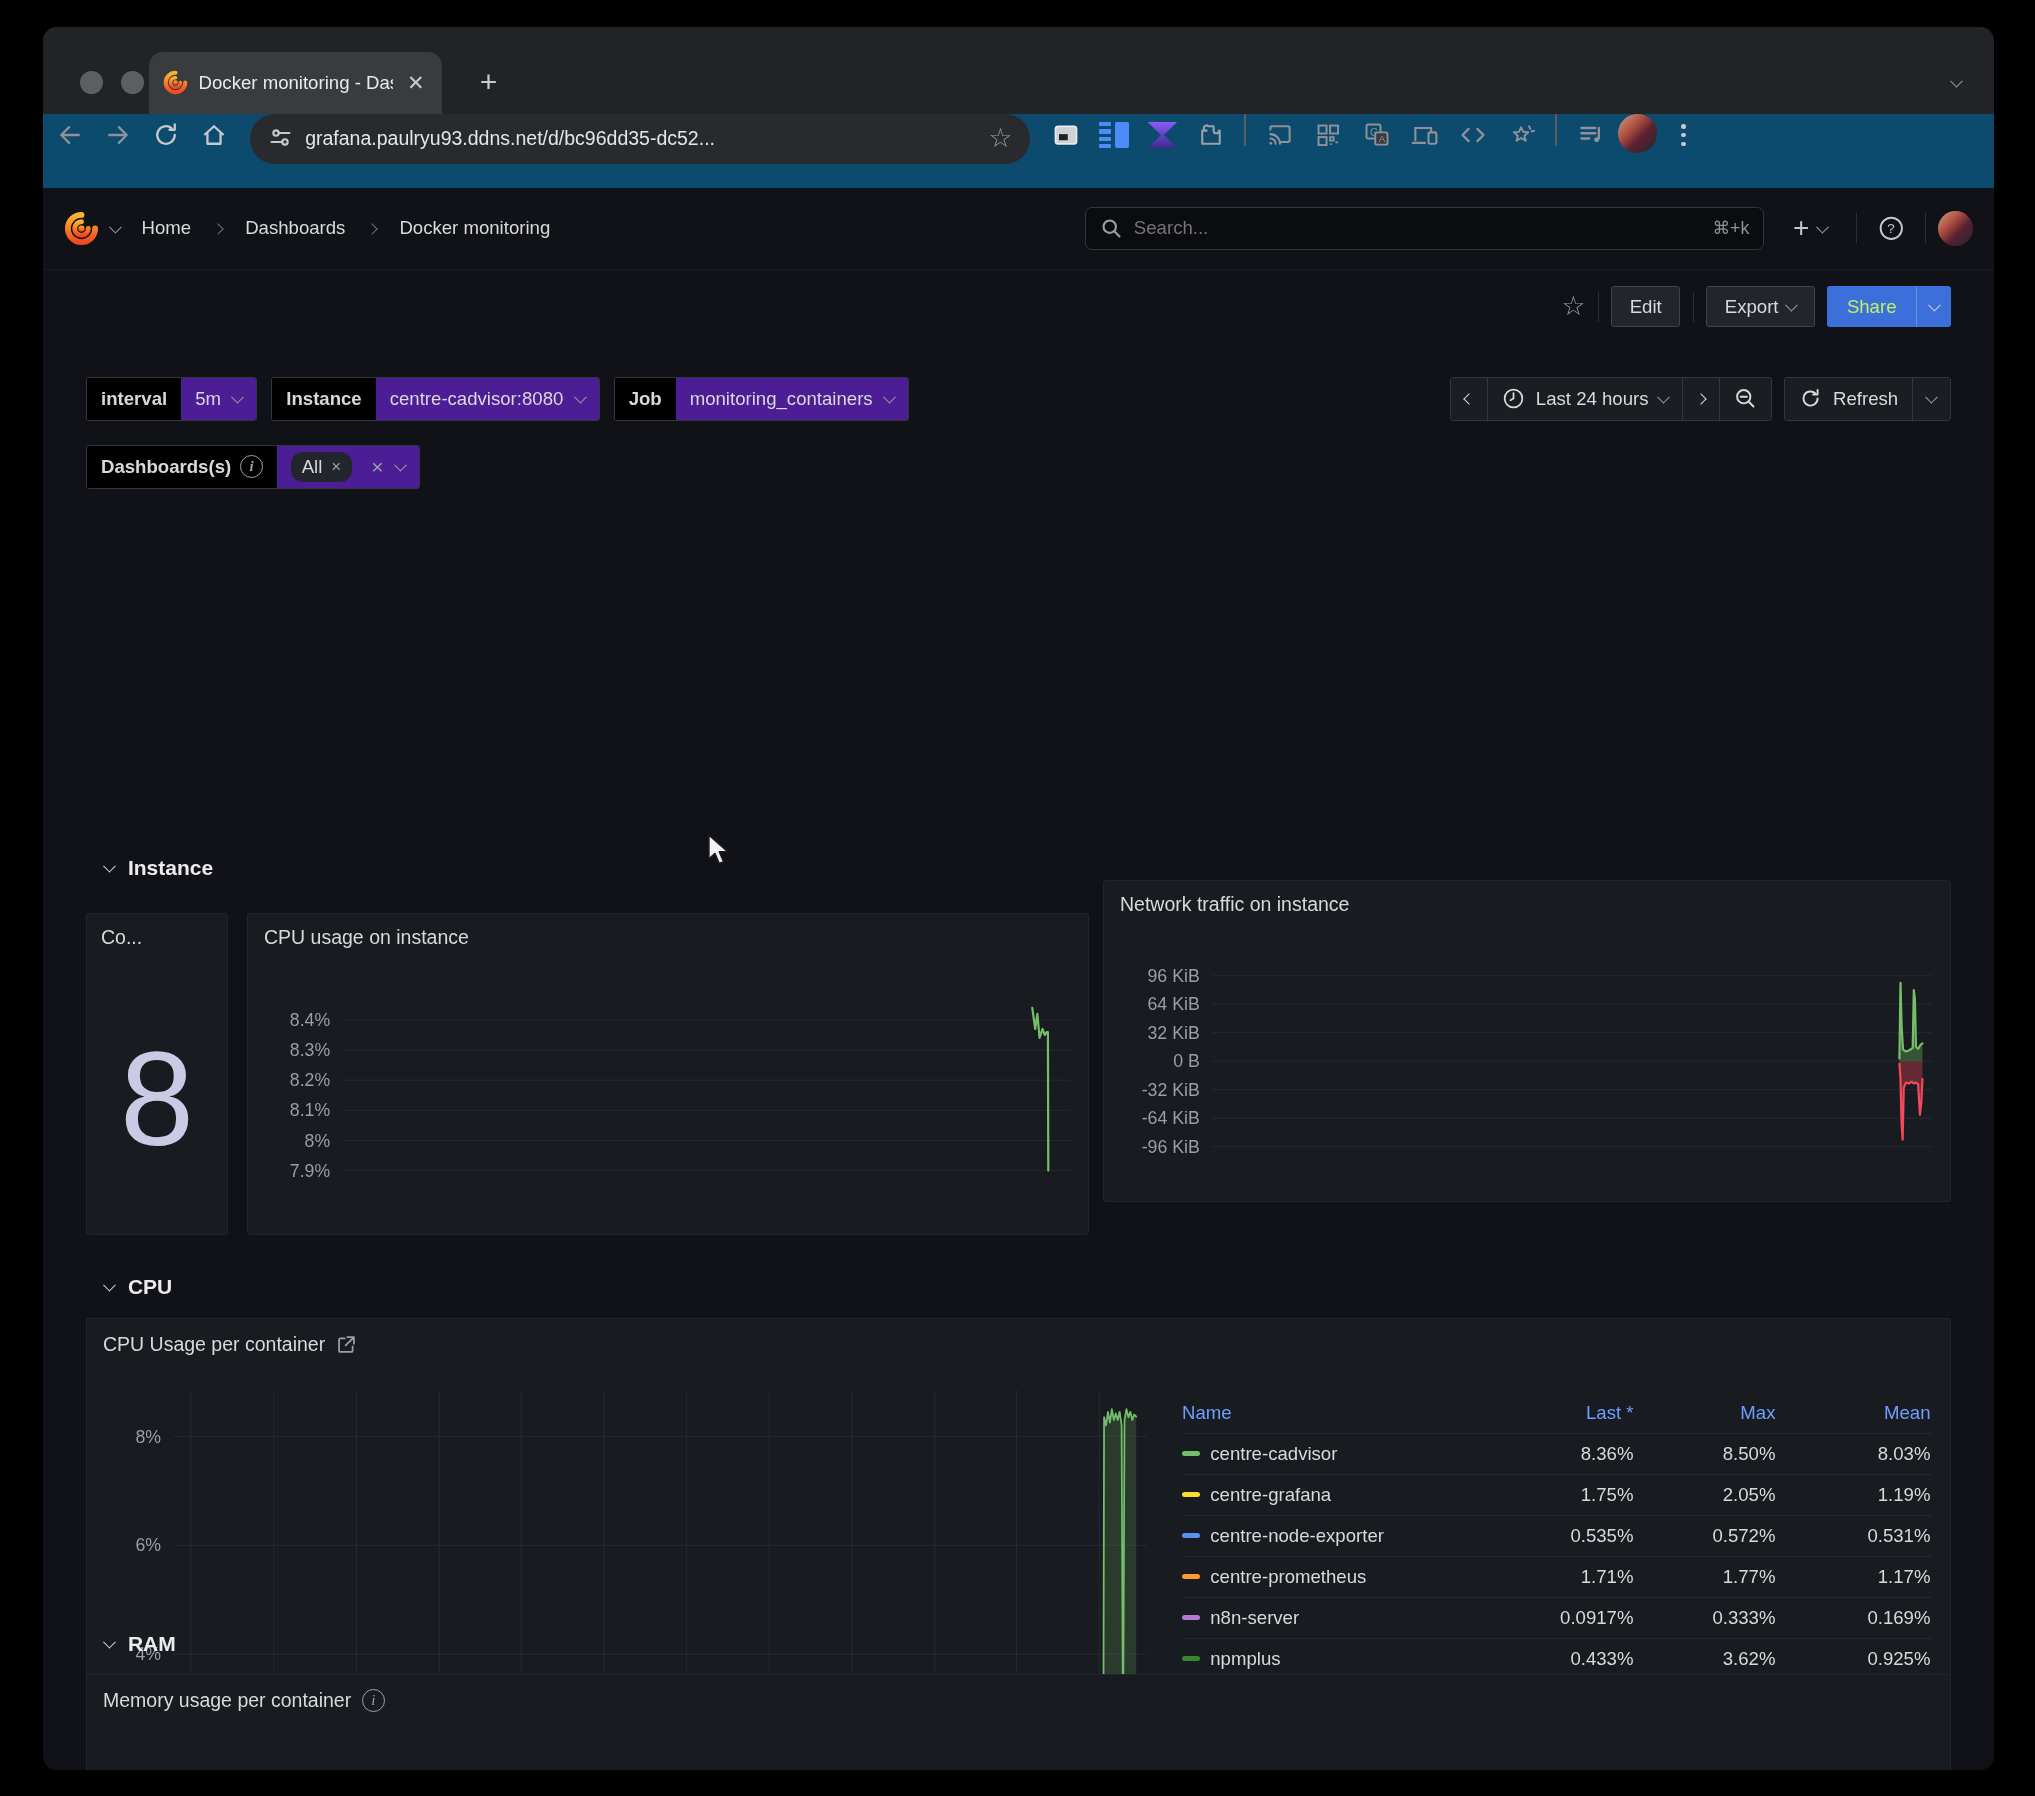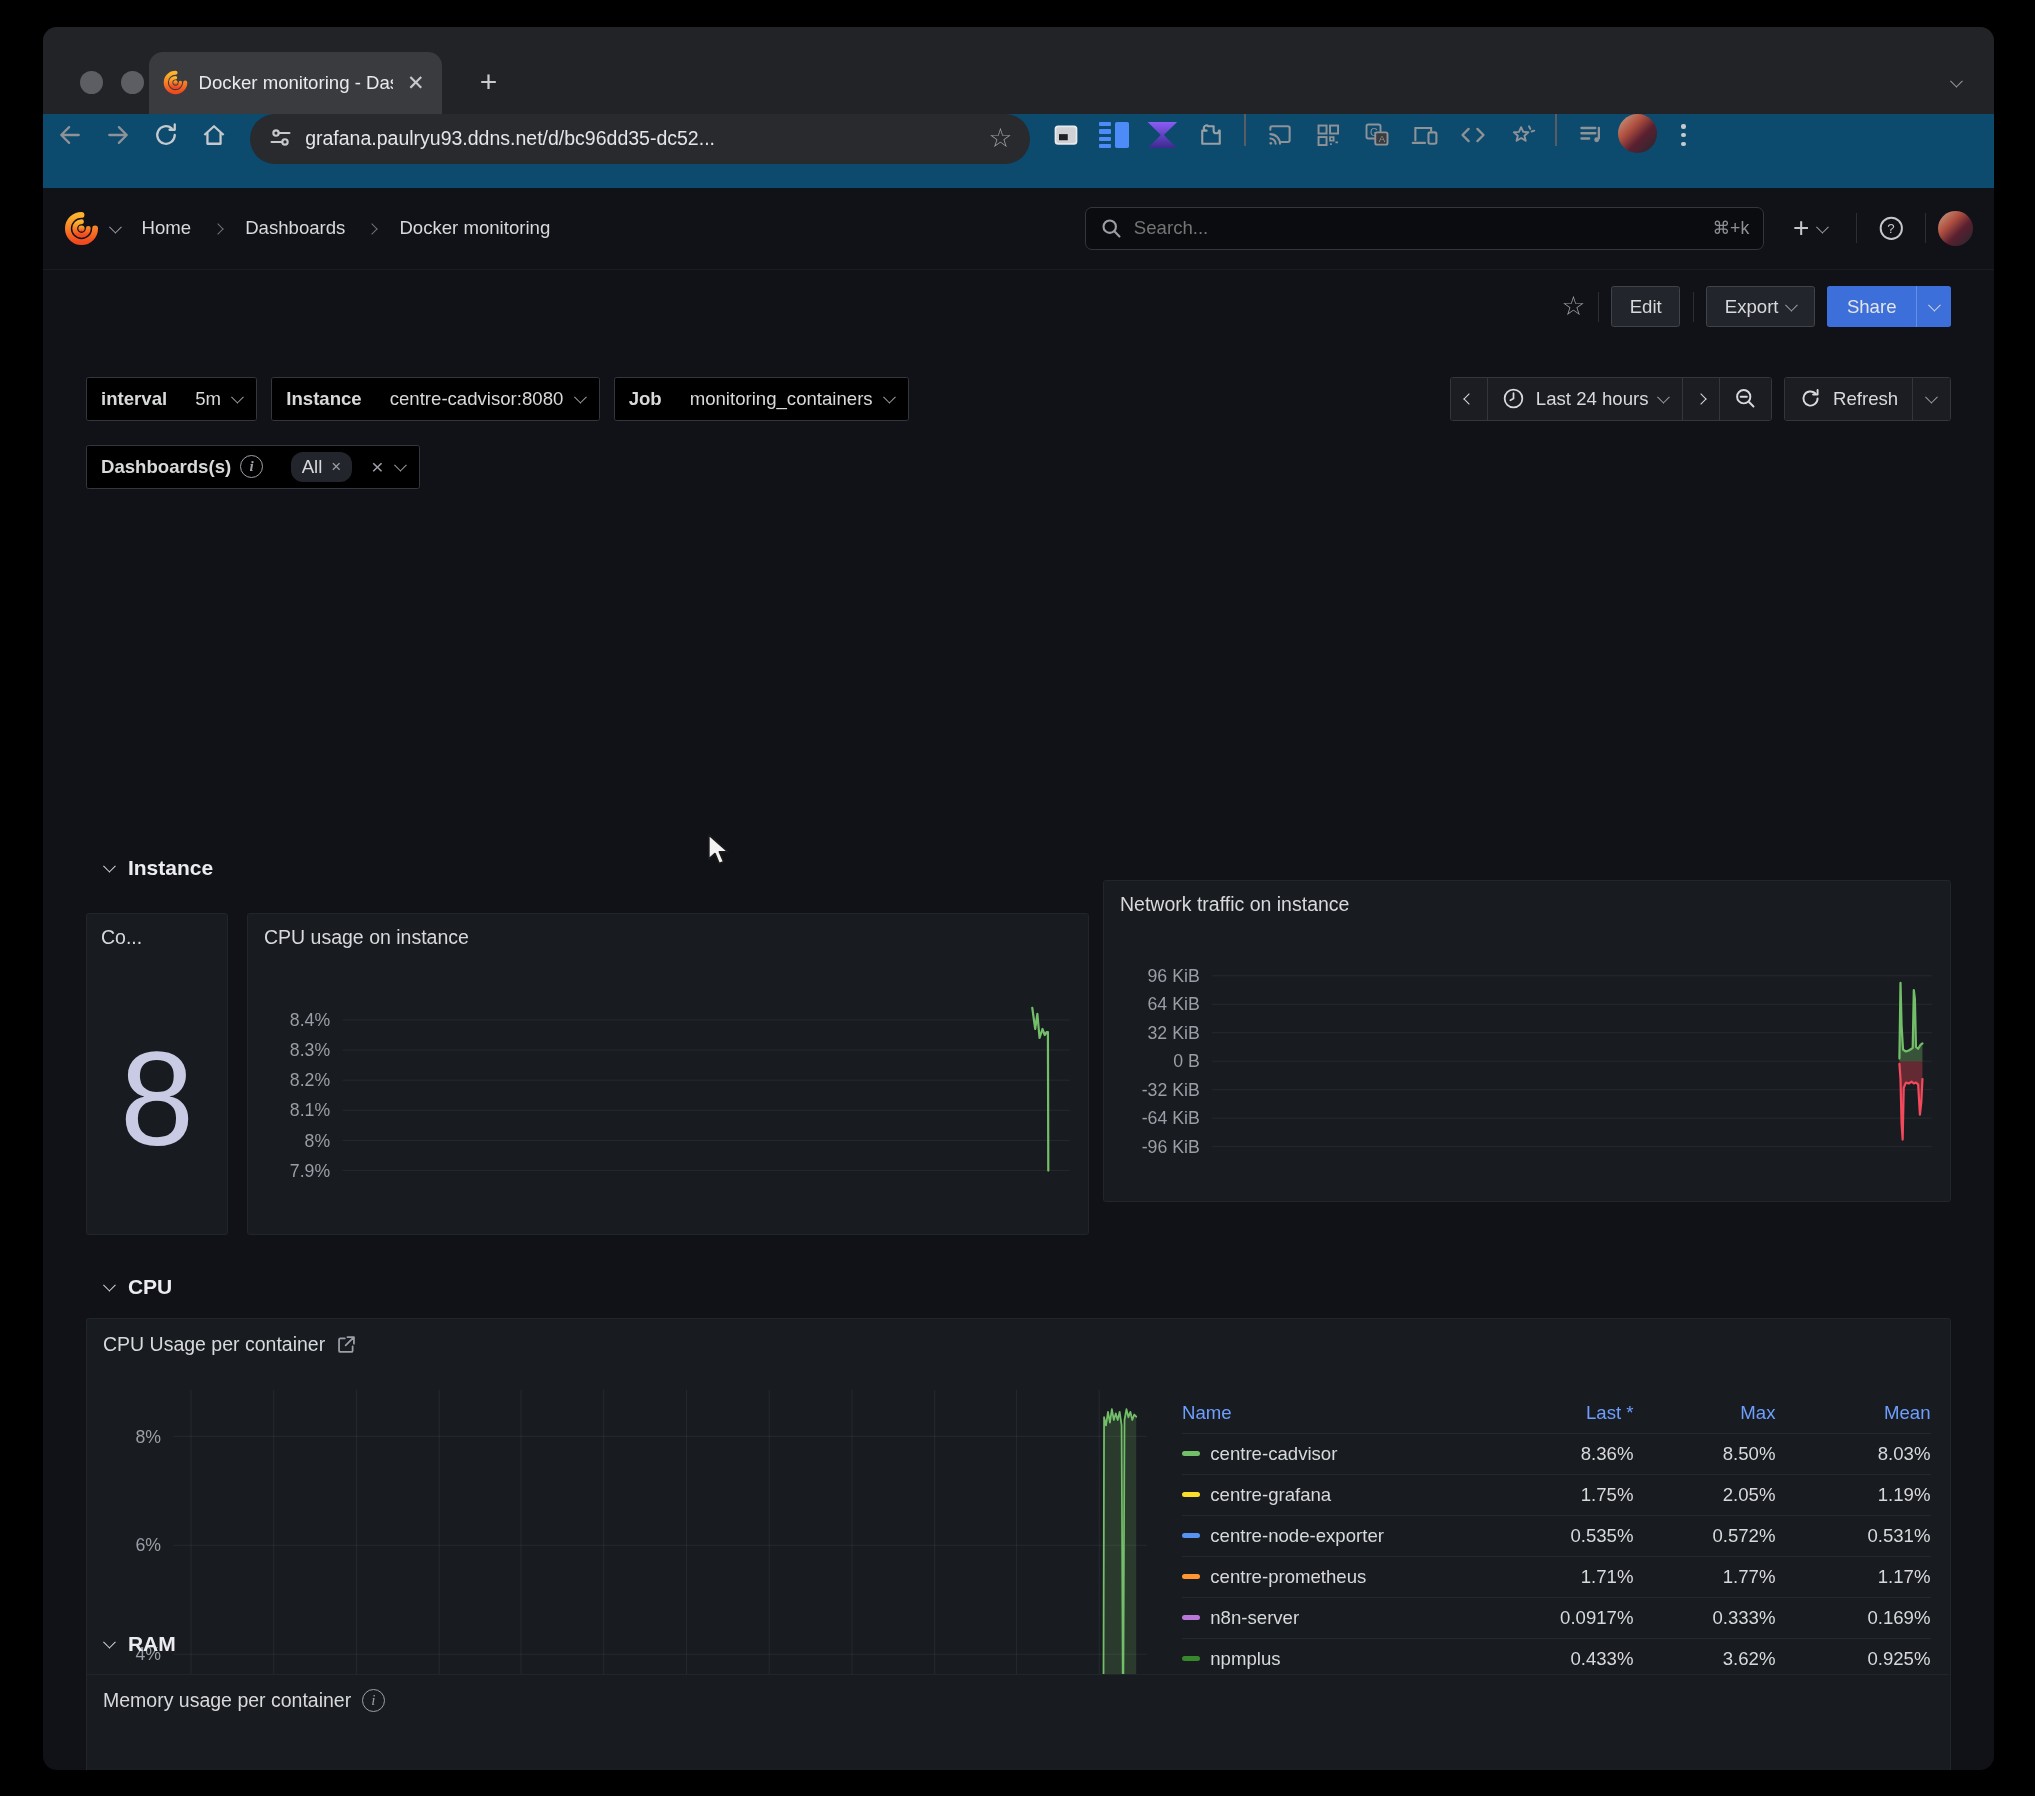--- a/index.html
+++ b/index.html
@@ -30,27 +30,27 @@
 .gr-top{height:82px;display:flex;align-items:center;padding:0 21px;gap:12.4px;background:#111217;border-bottom:0.9px solid #1b1c22}
 .crumb{font-size:18.6px;color:#d8d9da;white-space:nowrap}
 .crumb-sep{margin:0 10.6px;display:inline-block}
 .search-box{margin-left:auto;width:679px;height:43px;border:0.9px solid #34363e;background:#0b0c0f;border-radius:7px;display:flex;align-items:center;padding:0 14px;gap:10.6px}
 .search-box input{flex:1;background:transparent;border:none;outline:none;color:#9b9ea6;font-size:18.6px;font-family:inherit}
 .shortcut{color:#8e9097;font-size:17.7px}
 .icon-btn{width:43px;height:43px;display:flex;align-items:center;justify-content:center;color:#c4c6cc;flex:none}
 .gr-sep{width:0.9px;height:30px;background:#2c2e35;flex:none}
 .gr-row2{height:74px;display:flex;align-items:center;justify-content:flex-end;padding:0 43px;gap:12.4px}
 .btn{height:41px;padding:0 17.7px;border-radius:2.7px;background:#22252c;border:0.9px solid #41434a;color:#d8d9da;font-size:18.6px;display:flex;align-items:center;gap:8.9px}
-.btn-blue{height:41px;padding:0 19.5px;border-radius:2.7px 0 0 2.7px;background:#3c6fd9;border:none;color:#e5e5e5;font-size:18.6px;font-weight:500;display:flex;align-items:center}
+.btn-blue{height:41px;padding:0 19.5px;border-radius:2.7px 0 0 2.7px;background:#3c6fd9;border:none;color:#bef264;font-size:18.6px;font-weight:500;display:flex;align-items:center}
 .btn-blue-caret{height:41px;width:35px;border-radius:0 2.7px 2.7px 0;background:#3c6fd9;border-left:0.9px solid #6590e2;display:flex;align-items:center;justify-content:center}
 .star-glyph{font-size:26.6px;color:#9da0a8;line-height:1}
 .dash{position:absolute;top:317px;left:0;right:0;bottom:0}
 .pill{display:inline-flex;height:44px;border:0.9px solid #34363e;border-radius:2.7px;overflow:hidden;font-size:18.6px}
 .pill .lab{background:#000000;display:flex;align-items:center;padding:0 14px;gap:8.9px;color:#d8d9da;font-weight:700}
-.pill .val{background:#000000;display:flex;align-items:center;padding:0 14px;gap:12.4px;color:#d8d9da}
+.pill .val{background:#4c1d95;display:flex;align-items:center;padding:0 14px;gap:12.4px;color:#d8d9da}
 .chip{background:#22252b;border-radius:12px;height:30px;display:flex;align-items:center;gap:8.9px;padding:0 10.6px}
 .chip .x{color:#9da0a8;font-size:17px}
 .tgroup{display:inline-flex;height:44px;border:0.9px solid #34363e;border-radius:2.7px;overflow:hidden}
 .tseg{background:#1b1d23;display:flex;align-items:center;justify-content:center;padding:0 14px;gap:10.6px;font-size:18.6px;color:#d8d9da;border-right:0.9px solid #34363e}
 .tseg:last-child{border-right:none}
 .filters{position:absolute;left:43px;right:43px;display:flex;gap:14px;align-items:center}
 .sec-head{position:absolute;left:62px;display:flex;align-items:center;gap:14px;font-size:21px;font-weight:700;color:#ececf0}
 .panel{position:absolute;background:#181b20;border:0.9px solid #23252c;border-radius:2.7px}
 .panel-title{font-size:19.5px;color:#d8d9da;font-weight:500;display:flex;align-items:center;gap:10.6px}
 .chev{display:inline-block;width:8.9px;height:8.9px;border-right:1.8px solid #9da0a8;border-bottom:1.8px solid #9da0a8;transform:rotate(45deg) translate(-0.9px,-0.9px)}

